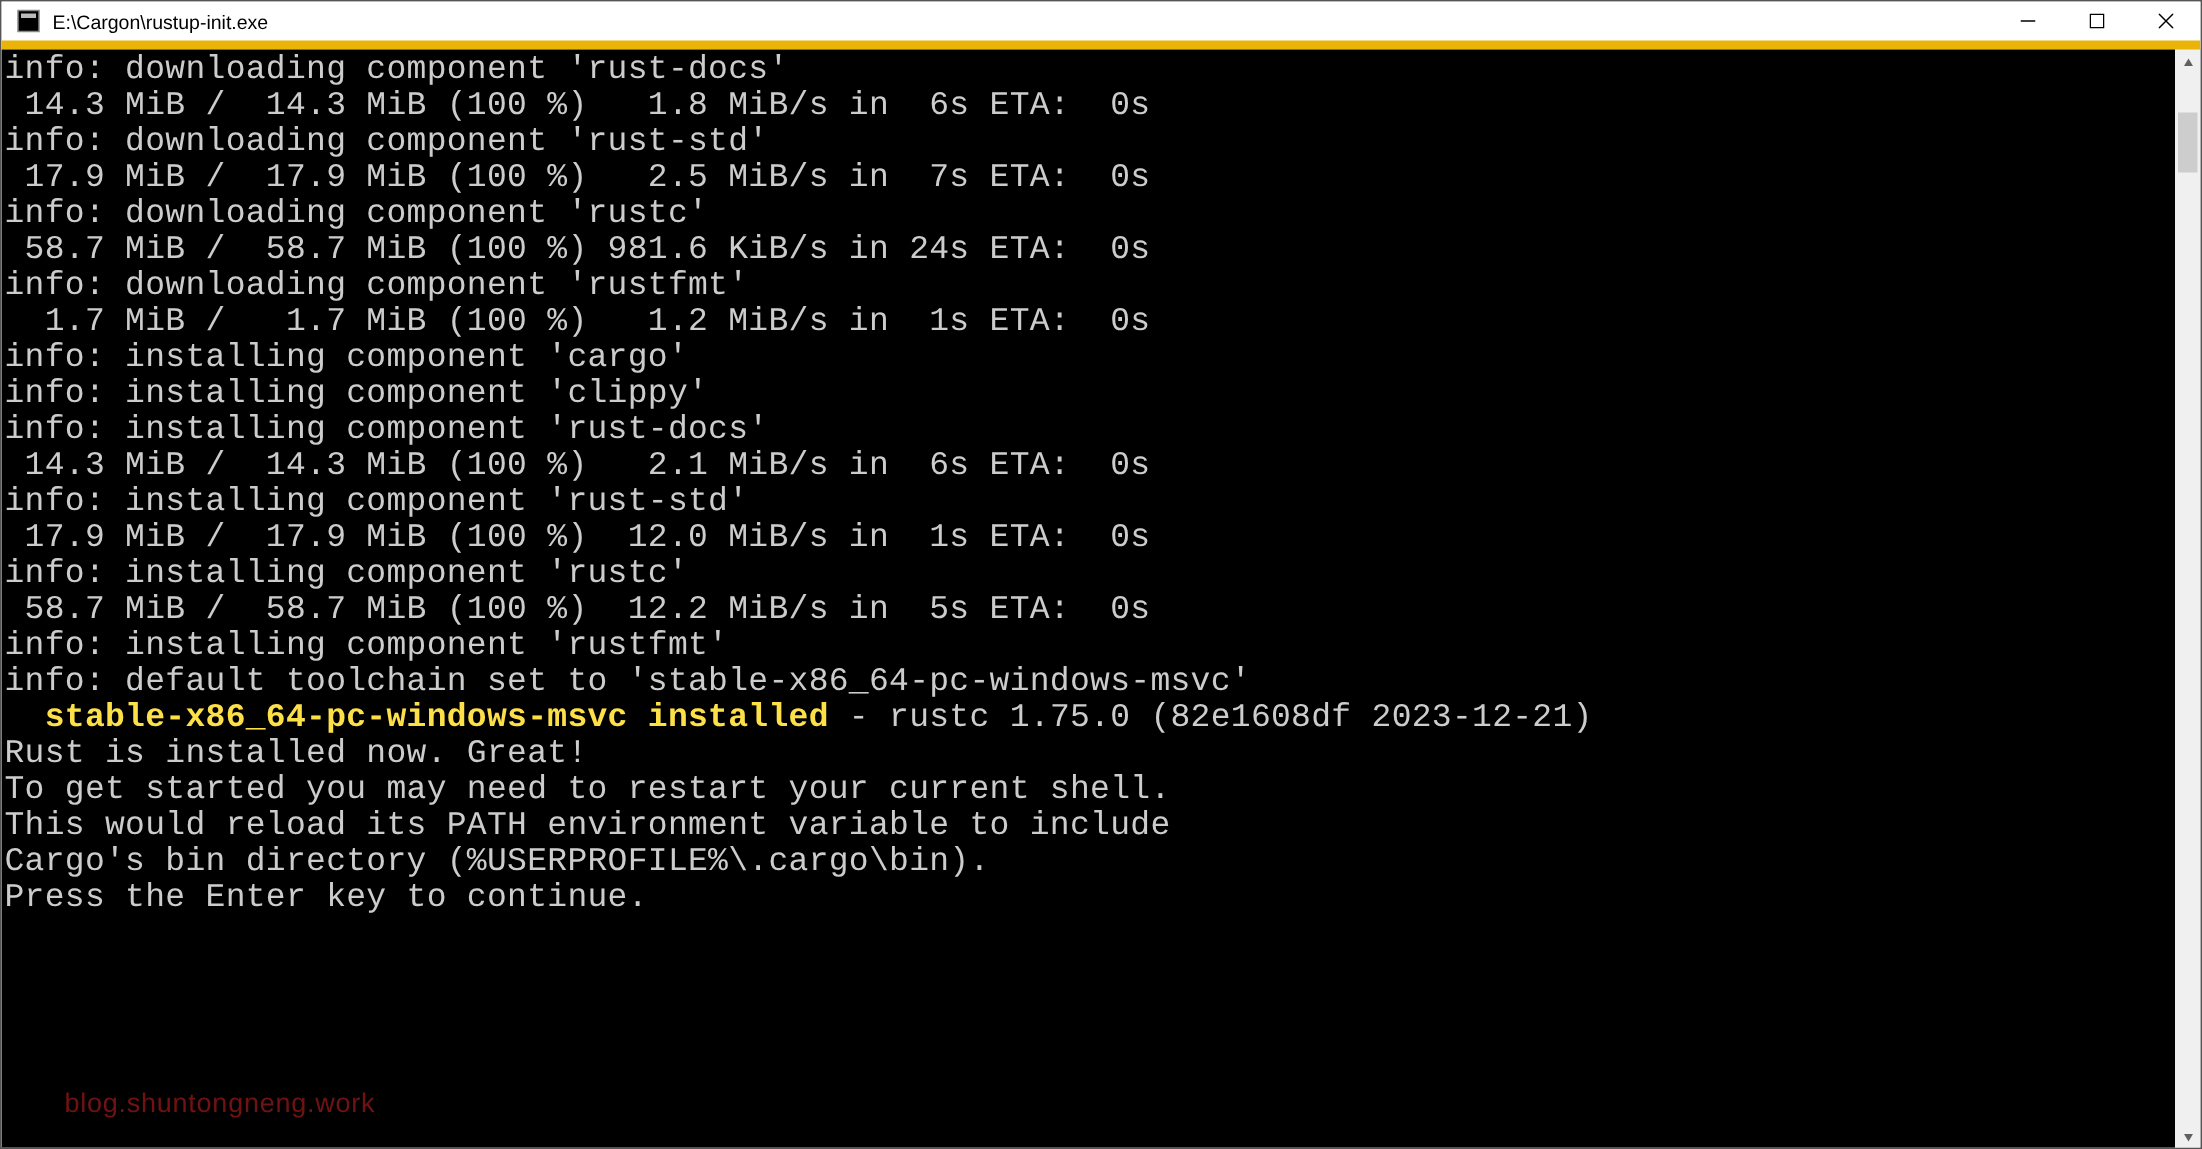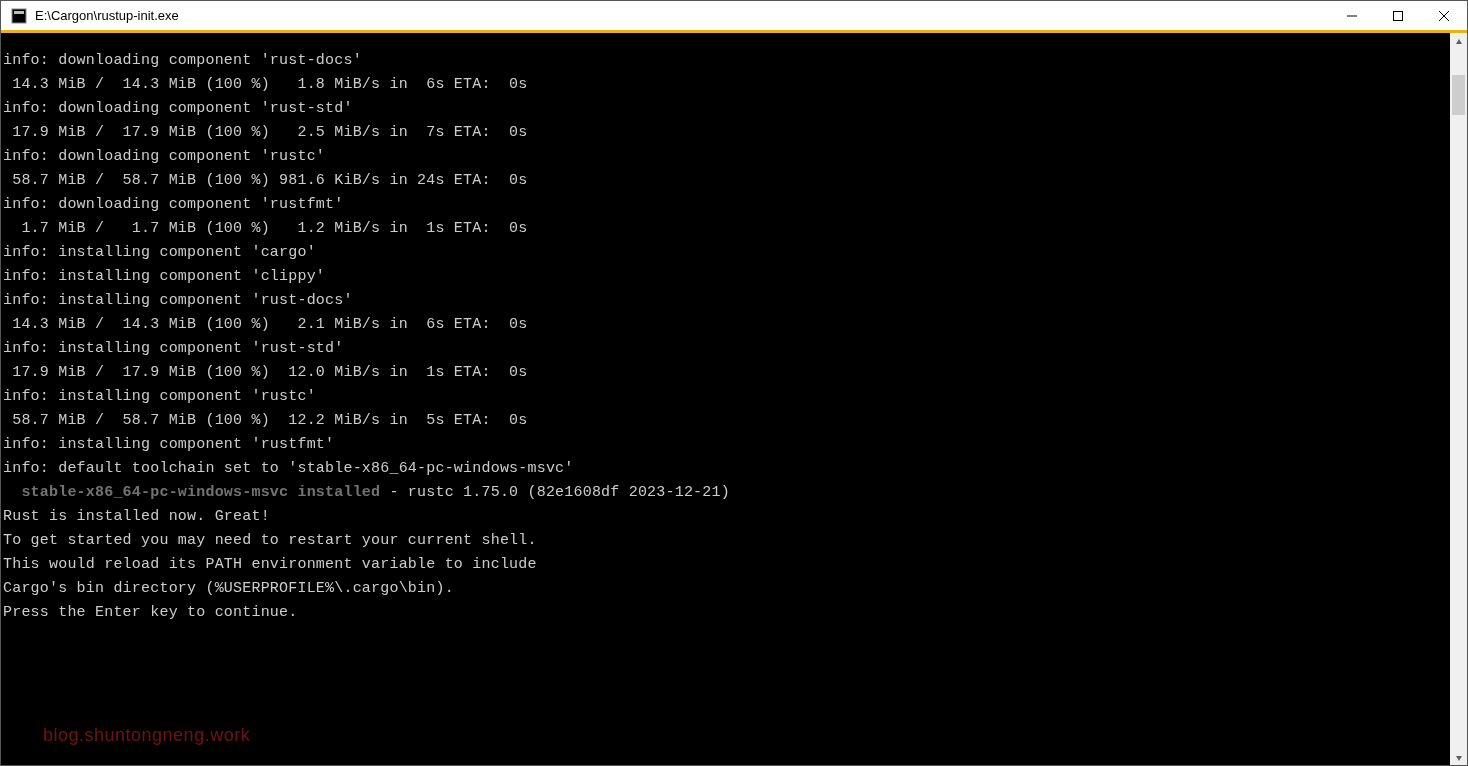--- a/index.html
+++ b/index.html
@@ -9,21 +9,21 @@
     background: #ffffff;
     font-family: "Segoe UI", Tahoma, sans-serif;
     overflow: hidden;
     border: 1px solid #555;
   }
   .titlebar {
     height: 32px;
     background: #ffffff;
     display: flex;
     align-items: center;
-    border-bottom: 3px solid #eab308;
+    border-bottom: 6px solid #eab308;
   }
   .titlebar-icon {
     width: 16px; height: 16px;
     margin: 0 8px 0 10px;
     display: inline-block;
   }
   .titlebar-title {
     font-size: 13px;
     color: #000;
     flex: 0 0 auto;
@@ -36,29 +36,29 @@
   }
   .win-btn svg { width: 10px; height: 10px; }
   .client {
     position: relative;
     height: 733px;
     background: #000000;
     display: flex;
   }
   .term {
     flex: 1;
-    padding: 16px 0 0 2px;
+    padding: 2px 0 0 2px;
     color: #cccccc;
     font-family: "NSimSun","SimSun","Consolas","Courier New",monospace;
-    font-size: 15px;
+    font-size: 22px;
     line-height: 24px;
     white-space: pre;
     letter-spacing: 0.2px;
   }
-  .term .green { color: #737373; }
+  .term .green { color: #fde047; }
   .term .bold { font-weight: bold; }
   .scrollbar {
     width: 17px;
     background: #f0f0f0;
     position: relative;
     display: flex;
     flex-direction: column;
   }
   .sb-arrow {
     width: 17px; height: 17px;

